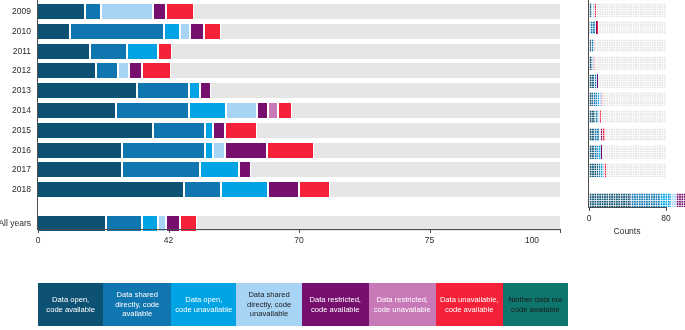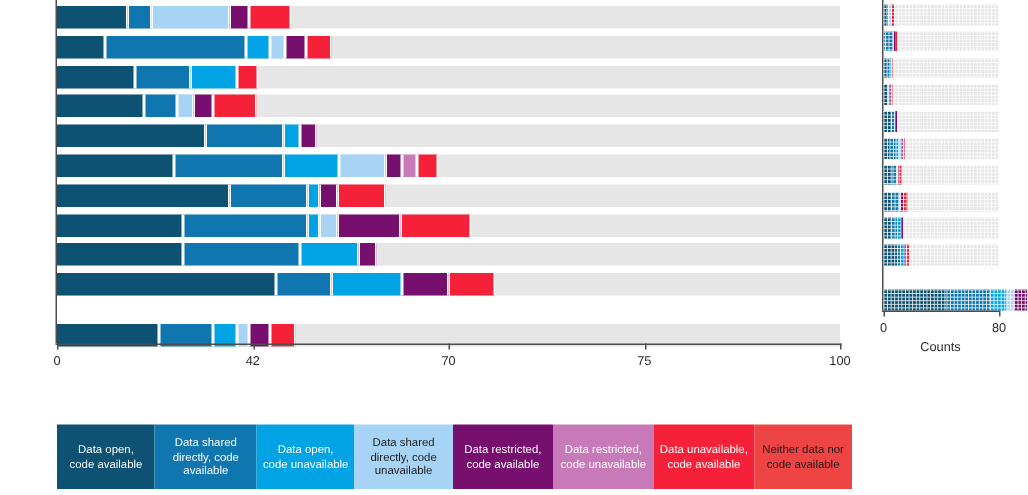--- a/index.html
+++ b/index.html
@@ -220,20 +220,33 @@
     padding: 0 2px;
   }
 </style>
 </head>
 <body>
 
 <div id="page">
 
   <div id="main-panel">
 
+    <div class="ylabel-col">
+        <div class="ytick" style="top: 7px;">2009</div>
+        <div class="ytick" style="top: 26.8px;">2010</div>
+        <div class="ytick" style="top: 46.6px;">2011</div>
+        <div class="ytick" style="top: 66.4px;">2012</div>
+        <div class="ytick" style="top: 86.2px;">2013</div>
+        <div class="ytick" style="top: 106px;">2014</div>
+        <div class="ytick" style="top: 125.8px;">2015</div>
+        <div class="ytick" style="top: 145.6px;">2016</div>
+        <div class="ytick" style="top: 165.4px;">2017</div>
+        <div class="ytick" style="top: 185.2px;">2018</div>
+        <div class="ytick" style="top: 219px;">All years</div>
+      </div>
     <div class="yaxis-line"></div>
 
     <div class="plot-area">
         <div class="bar-row" style="top: 4px; height: 15px;">
           <div class="seg" style="left: 0px; width: 46.98px; background-color: rgb(13, 82, 114);"></div>
           <div class="seg" style="left: 46.98px; width: 15.66px; background-color: rgb(16, 118, 176);"></div>
           <div class="seg" style="left: 62.64px; width: 52.2px; background-color: rgb(167, 211, 245);"></div>
           <div class="seg" style="left: 114.84px; width: 13.572px; background-color: rgb(118, 15, 110);"></div>
           <div class="seg" style="left: 128.412px; width: 27.144px; background-color: rgb(244, 33, 56);"></div>
         </div>
@@ -314,21 +327,21 @@
     <div class="xaxis-line"></div>
   <div class="xtick-mark" style="left: 38px;"></div>
       <div class="xtick-label" style="left: 38px;">0</div>
       <div class="xtick-mark" style="left: 168.5px;"></div>
       <div class="xtick-label" style="left: 168.5px;">42</div>
       <div class="xtick-mark" style="left: 299px;"></div>
       <div class="xtick-label" style="left: 299px;">70</div>
       <div class="xtick-mark" style="left: 429.5px;"></div>
       <div class="xtick-label" style="left: 429.5px;">75</div>
       <div class="xtick-mark" style="left: 560px;"></div>
-      <div class="xtick-label" style="left: 560px;">100</div>
+      <div class="xtick-label" style="left: 532px;">100</div>
     </div>
 
   <div id="counts-panel">
     <div class="c-yaxis-line"></div>
     <div class="c-plot">
         <div class="c-row" style="top: 3px; height: 13.5px;">
           <div class="c-tiles"></div>
           <div class="c-seg" style="left: 0px; width: 1.925px; background-color: rgb(13, 82, 114);">
             <div class="c-tiles"></div>
           </div>
@@ -565,20 +578,20 @@
 code available</span>
         </div>
         <div class="legend-item" style="flex: 74 0 0px; background-color: rgb(200, 122, 184); color: rgb(255, 255, 255);">
           <span style="white-space: pre-line;">Data restricted,
 code unavailable</span>
         </div>
         <div class="legend-item" style="flex: 74 0 0px; background-color: rgb(244, 33, 56); color: rgb(255, 255, 255);">
           <span style="white-space: pre-line;">Data unavailable,
 code available</span>
         </div>
-        <div class="legend-item" style="flex: 72 0 0px; background-color: #ef4444; color: rgb(26, 26, 26);">
+        <div class="legend-item" style="flex: 72 0 0px; background-color: #0f766e; color: rgb(26, 26, 26);">
           <span style="white-space: pre-line;">Neither data nor
 code available</span>
         </div>
       </div>
   </div>
 
 </div>
 
 </body></html>

